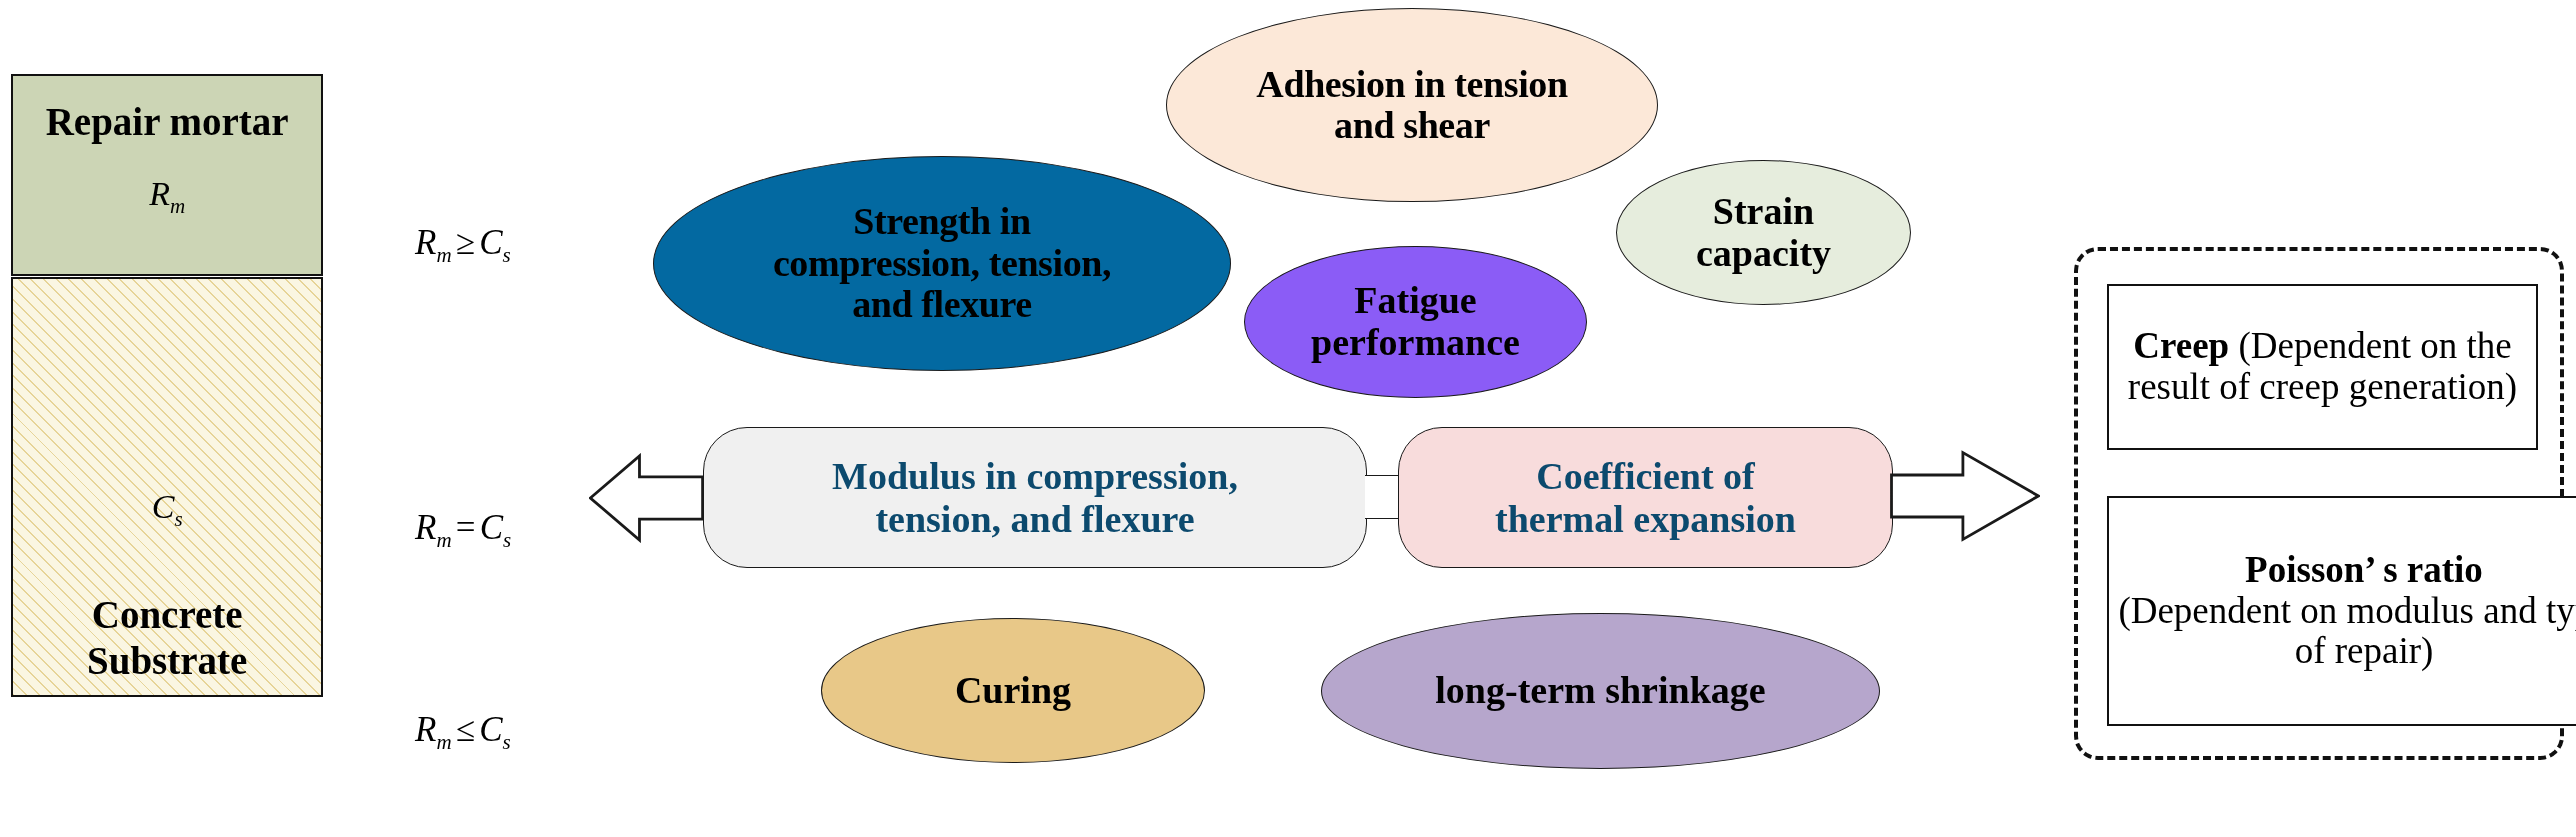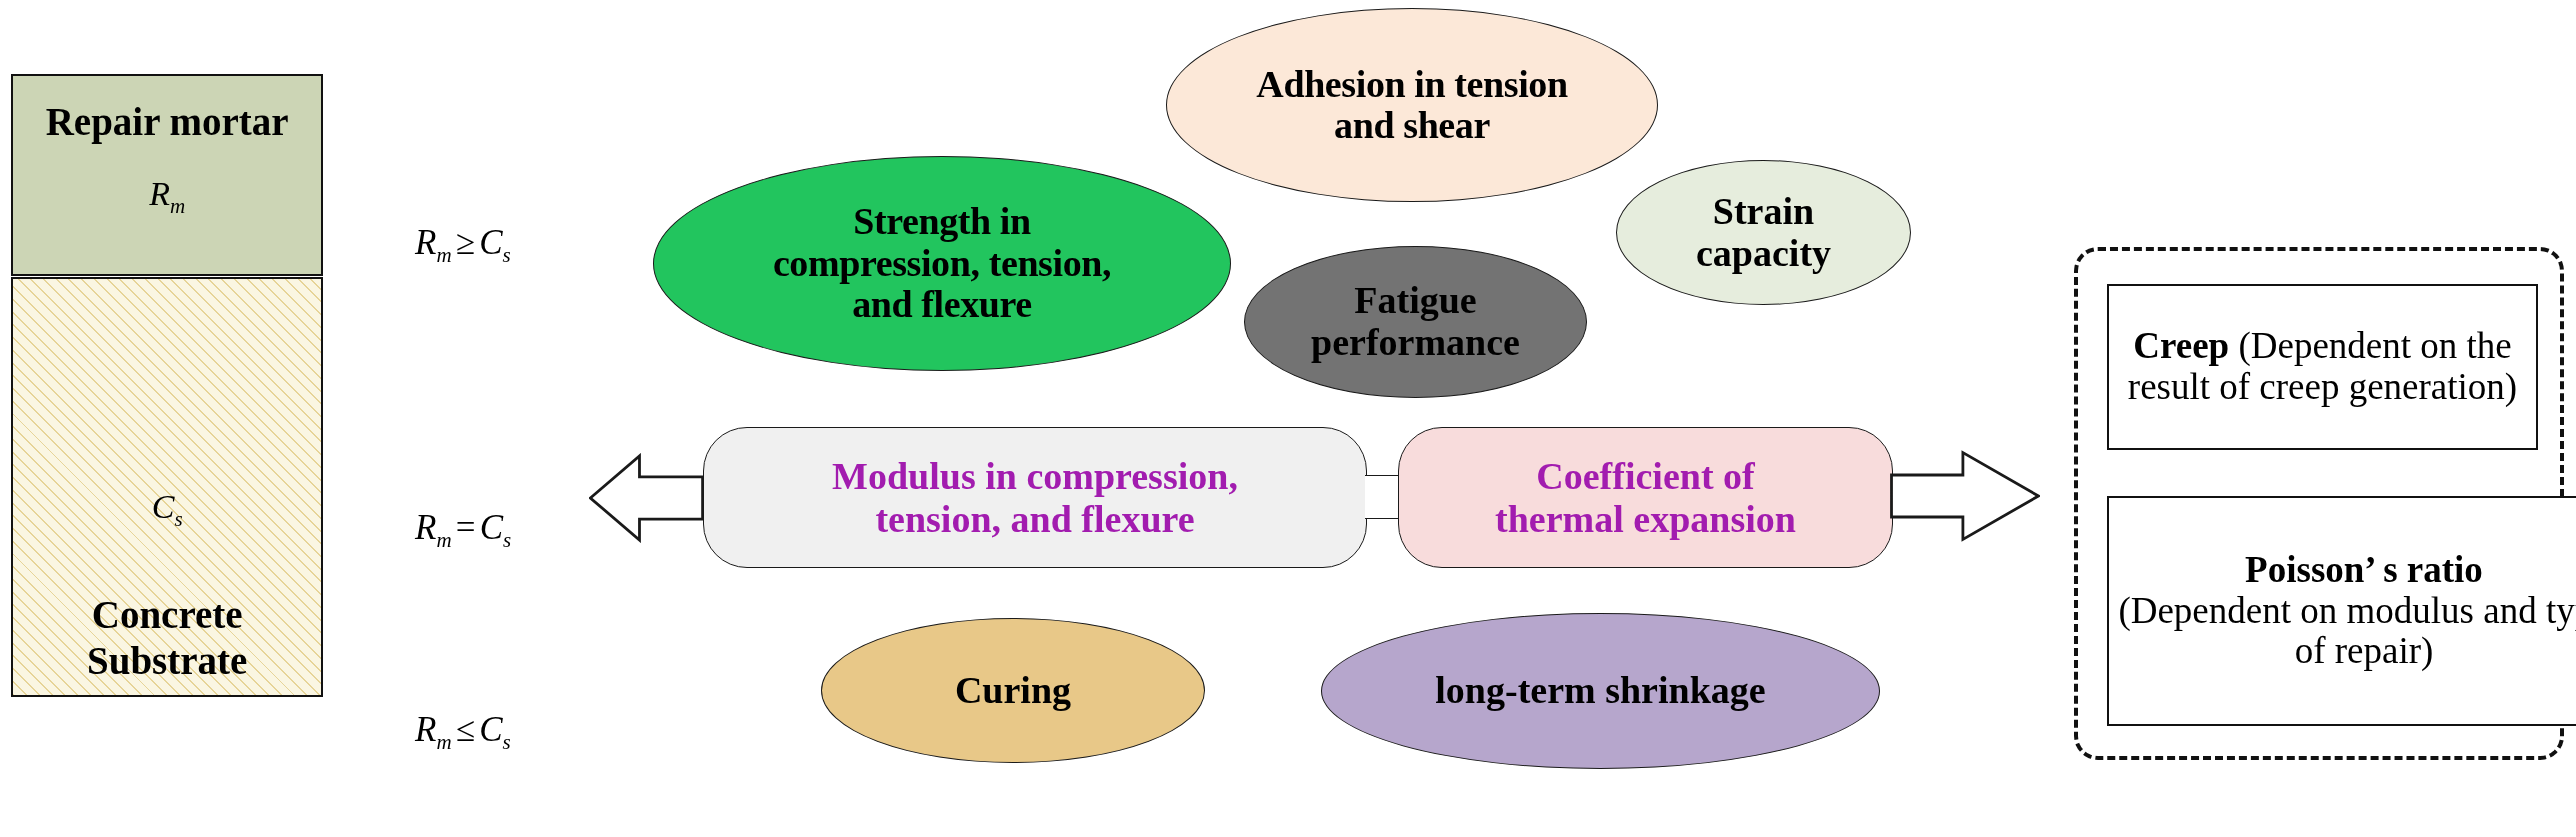--- a/index.html
+++ b/index.html
@@ -84,53 +84,53 @@
     box-sizing: border-box;
     display: flex; align-items: center; justify-content: center;
     text-align: center;
     color: #000;
     font-weight: bold;
     line-height: 1.10;
     font-family: "Liberation Serif", "DejaVu Serif", serif;
   }
   #ellipse-strength {
     left: 653px; top: 156px; width: 578px; height: 215px;
-    background: #22c55e; font-size: 38px;
+    background: #0369a1; font-size: 38px;
     font-stretch: condensed; letter-spacing: -0.4px; justify-content: center;
   }
   #ellipse-adhesion {
     left: 1166px; top: 8.4px; width: 492px; height: 194px;
     background: #fce8d8; font-size: 38px;
     font-stretch: condensed; letter-spacing: -0.4px;
   }
   #ellipse-strain {
     left: 1616px; top: 160px; width: 295px; height: 145px;
     background: #e6eddd; font-size: 38px;
   }
   #ellipse-fatigue {
     left: 1244px; top: 246px; width: 343px; height: 152px;
-    background: #737373; font-size: 38px;
+    background: #8b5cf6; font-size: 38px;
   }
   #ellipse-curing {
     left: 821px; top: 618px; width: 384px; height: 145px;
     background: #e8c888; font-size: 38px;
   }
   #ellipse-shrinkage {
     left: 1321px; top: 613px; width: 559px; height: 156px;
     background: #b6a6cc; font-size: 38px;
     font-stretch: condensed;
   }
 
   
   .round-box {
     border: 1.8px solid #1a1a1a;
     box-sizing: border-box;
     display: flex; align-items: center; justify-content: center;
     text-align: center;
-    color: #a21caf;
+    color: #0c4a6e;
     font-weight: bold;
     line-height: 1.12;
     font-family: "Liberation Serif", "DejaVu Serif", serif;
     font-stretch: condensed;
   }
   #box-modulus {
     left: 703px; top: 427px; width: 664px; height: 141px;
     background: #f0f0f0; border-radius: 44px; font-size: 38px;
   }
   #box-cte {

